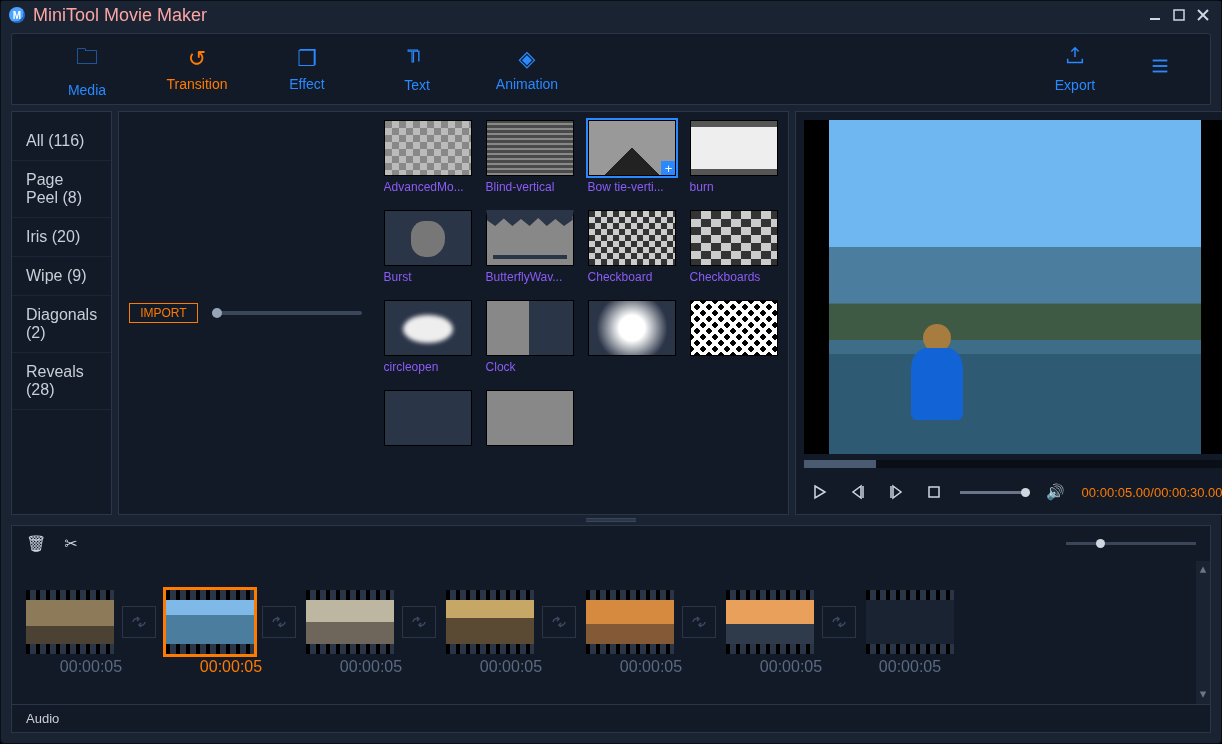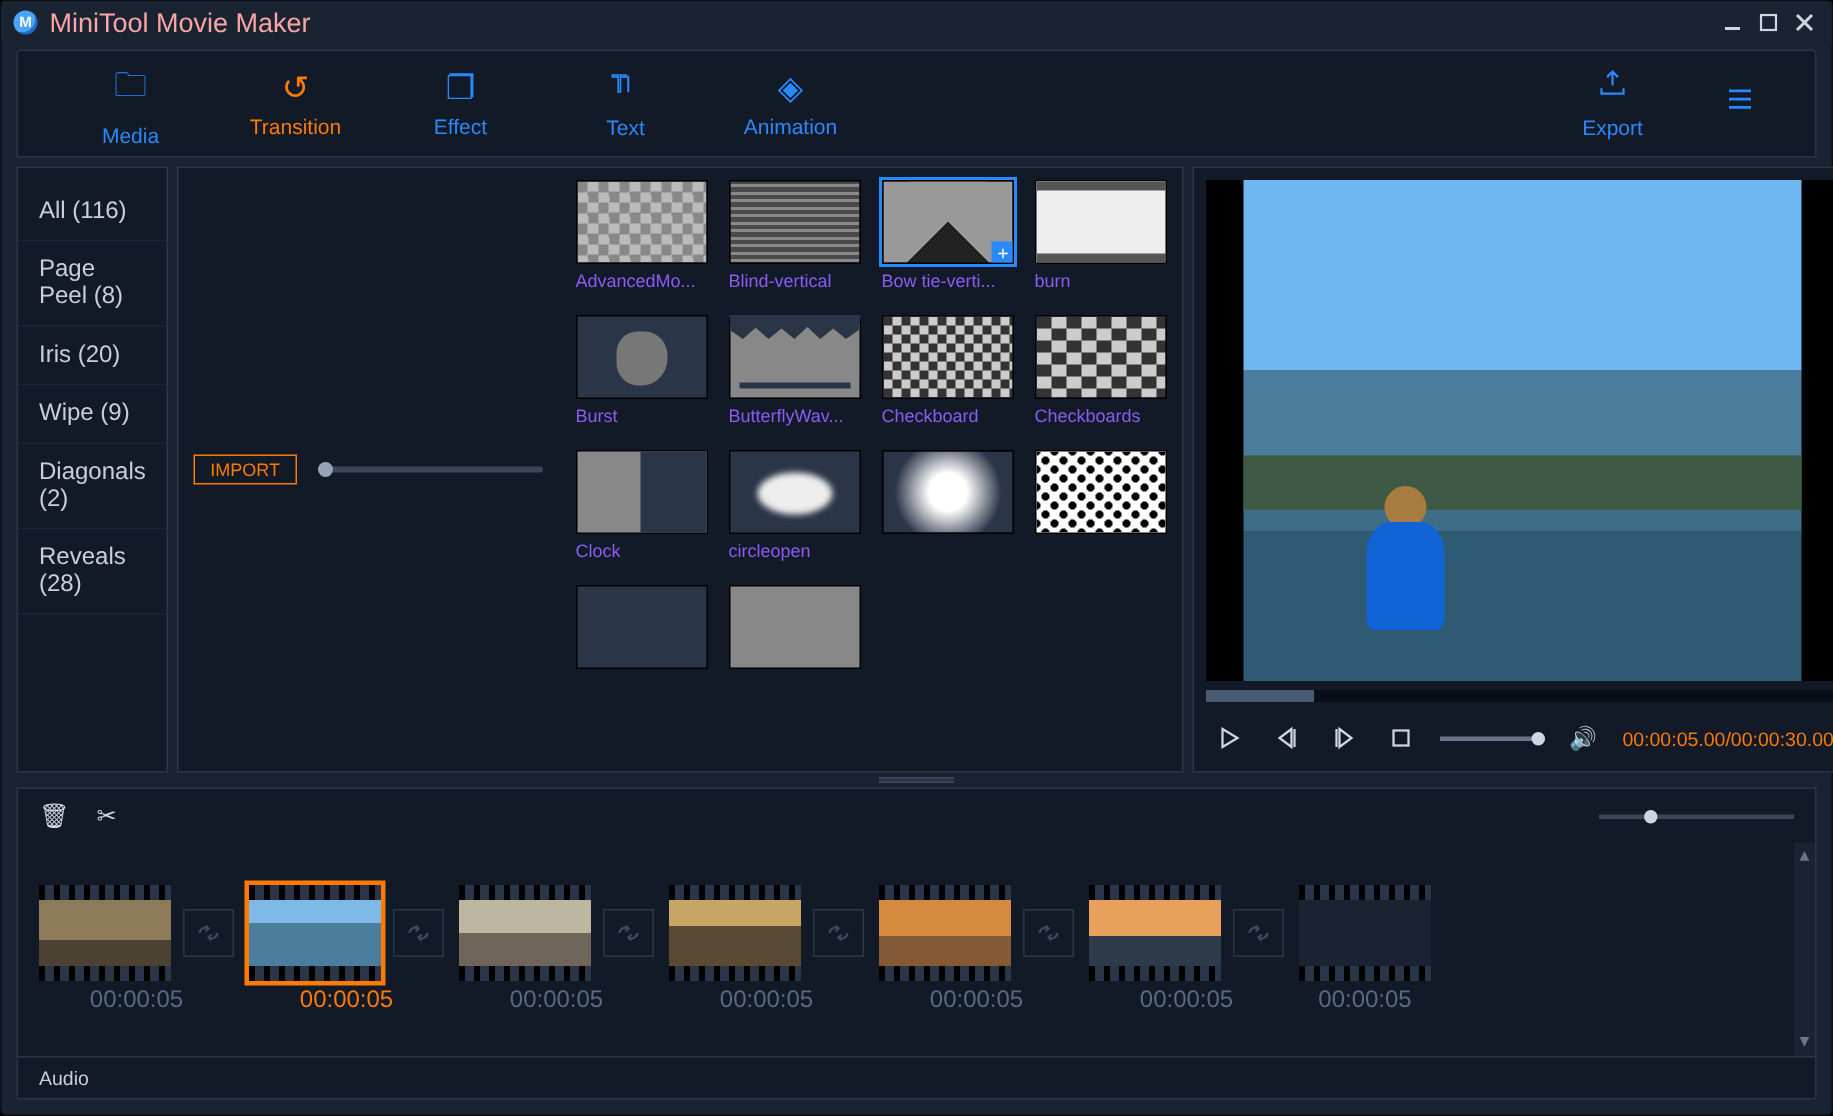--- a/index.html
+++ b/index.html
@@ -229,26 +229,26 @@
           </div>
           <div class="g-item">
             <div class="thumb t-check"></div>
             <div class="lbl">Checkboard</div>
           </div>
           <div class="g-item">
             <div class="thumb t-check2"></div>
             <div class="lbl">Checkboards</div>
           </div>
           <div class="g-item">
+            <div class="thumb t-circle"></div>
+            <div class="lbl">circleopen</div>
+          </div>
+          <div class="g-item">
             <div class="thumb t-clock"></div>
             <div class="lbl">Clock</div>
-          </div>
-          <div class="g-item">
-            <div class="thumb t-circle"></div>
-            <div class="lbl">circleopen</div>
           </div>
           <div class="g-item">
             <div class="thumb t-glow"></div>
             <div class="lbl"></div>
           </div>
           <div class="g-item">
             <div class="thumb t-dots"></div>
             <div class="lbl"></div>
           </div>
           <div class="g-item">

